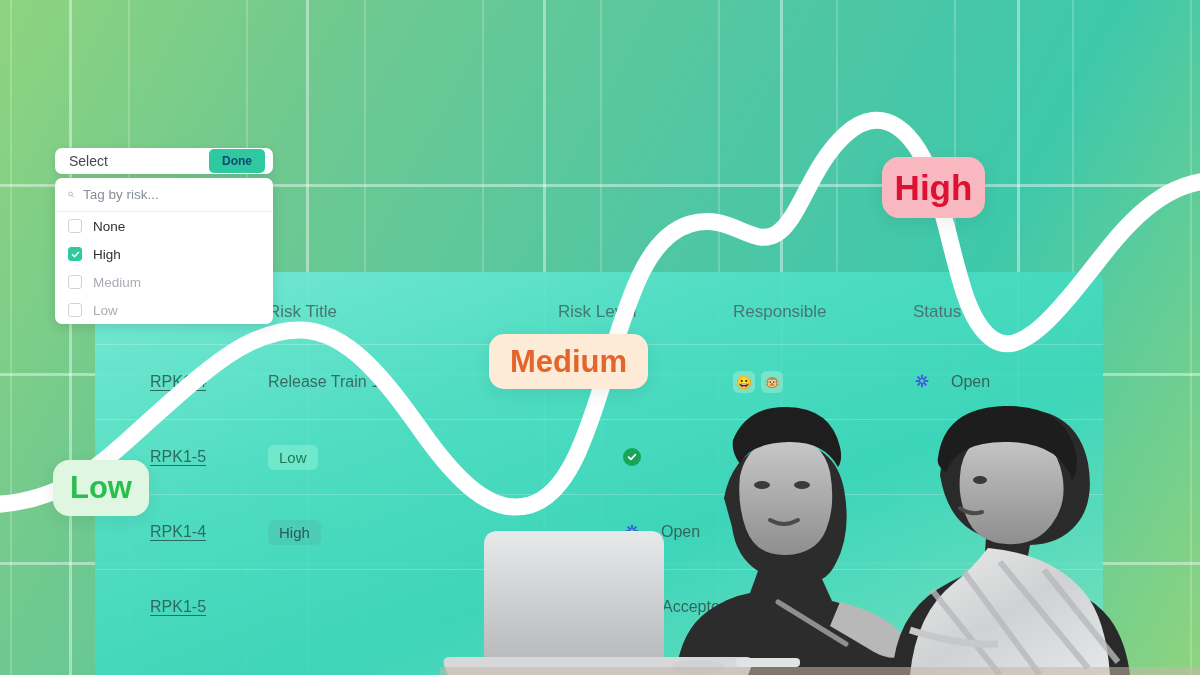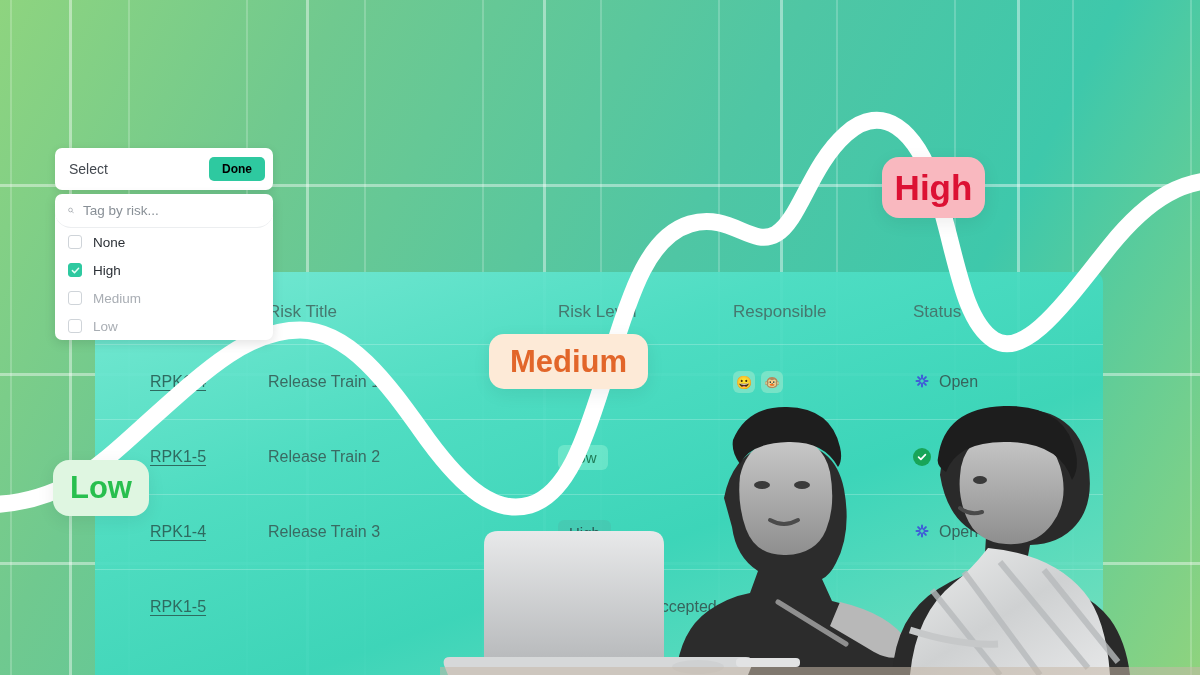--- a/index.html
+++ b/index.html
@@ -92,21 +92,21 @@
   .lvl-chip.lvl-high { background: rgba(80,180,165,.33);  color: #2a5a55; }
 
   .avatars { display: flex; gap: 6px; }
   .av {
     width: 22px; height: 22px; border-radius: 6px;
     background: rgba(160,235,205,.55);
     display: flex; align-items: center; justify-content: center;
     font-size: 13px; line-height: 1;
   }
 
-  .status-cell { display: flex; align-items: center; gap: 9px; color: #37645c; }
+  .status-cell { display: flex; align-items: center; gap: 21px; color: #37645c; }
 
   
   .ico-spinner { width: 17px; height: 17px; position: relative; flex: 0 0 auto; }
   .ico-spinner i {
     position: absolute; left: 50%; top: 50%;
     width: 2px; height: 5px; border-radius: 1px;
     background: #3f5fd6;
     transform-origin: 50% 1.5px;
   }
   .ico-spinner i:nth-child(1){ transform: translate(-50%,-50%) rotate(0deg)   translateY(-5px); }
@@ -152,48 +152,47 @@
     background: #dff6e1; color: #28bf4e; font-size: 31px;
     border-radius: 16px;
   }
 
   
   .photo { position: absolute; pointer-events: none; }
 
   
   .select-wrap { position: absolute; left: 55px; top: 148px; width: 218px; }
   .select-bar {
-    height: 42px;
+    height: 26px;
     background: #fff;
     border-radius: 7px;
     display: flex; align-items: center;
     justify-content: space-between;
     padding: 0 8px 0 14px;
     box-shadow: 0 2px 9px rgba(0,0,0,.10);
   }
   .select-bar .lbl { font-size: 14px; color: #43484f; }
   .done-btn {
-    background: #2ec9a0; color: #000000;
+    background: #2ec9a0; color: #0c4a6e;
     border: none; border-radius: 5px;
     padding: 5px 13px; font-size: 12px; font-weight: bold;
     font-family: "Liberation Sans", sans-serif;
     cursor: pointer;
   }
   .select-body {
     margin-top: 4px;
     background: #fff;
     border-radius: 7px;
     box-shadow: 0 3px 12px rgba(0,0,0,.12);
     overflow: hidden;
   }
   .search-row {
     display: flex; align-items: center; gap: 9px;
     height: 34px; padding: 0 13px;
     border-bottom: 1px solid #eceef0;
-    border-radius: 16px;
   }
   .search-row input {
     border: none; outline: none; flex: 1;
     font-size: 13.5px; color: #3a3f45;
     font-family: "Liberation Sans", sans-serif;
     background: transparent;
   }
   .search-row input::placeholder { color: #888f96; }
   .opt {
     display: flex; align-items: center; gap: 11px;
@@ -250,38 +249,36 @@
             <i></i>
             <i></i>
             <i></i>
           </span>
         <span>Open</span>
       </div>
     </div>
 
     <div class="trow">
       <div class="col col-id"><a class="rid" href="#">RPK1-5</a></div>
-      <div class="col col-title rtitle">Release Train 2</div>
       <div class="col col-level">
         <span class="lvl-chip lvl-low">Low</span>
       </div>
       <div class="col col-resp"></div>
       <div class="col col-status status-cell">
         <span class="ico-check">
           <svg width="10" height="10" viewBox="0 0 10 10">
               <path d="M1.6 5.2 L3.9 7.4 L8.4 2.7" fill="none" stroke="#fff" stroke-width="1.7" stroke-linecap="round" stroke-linejoin="round"></path>
             </svg>
         </span>
         <span></span>
       </div>
     </div>
 
     <div class="trow">
       <div class="col col-id"><a class="rid" href="#">RPK1-4</a></div>
-      <div class="col col-title rtitle">Release Train 3</div>
       <div class="col col-level">
         <span class="lvl-chip lvl-high">High</span>
       </div>
       <div class="col col-resp"></div>
       <div class="col col-status status-cell">
         <span class="ico-spinner">
             <i></i>
             <i></i>
             <i></i>
             <i></i>

